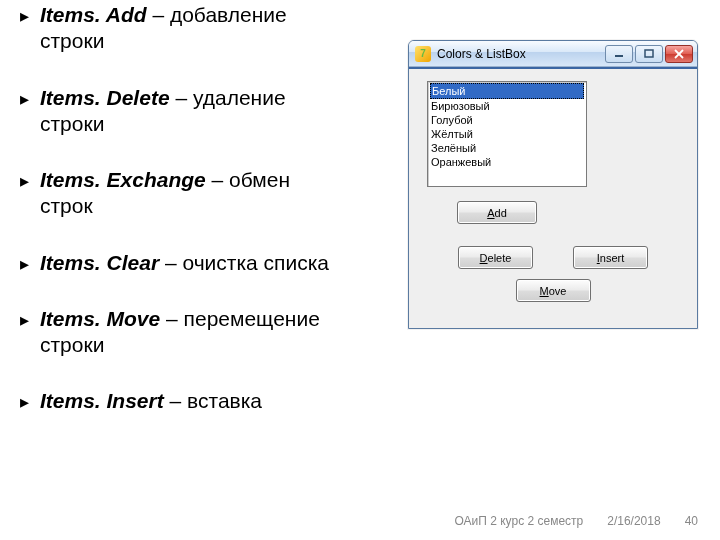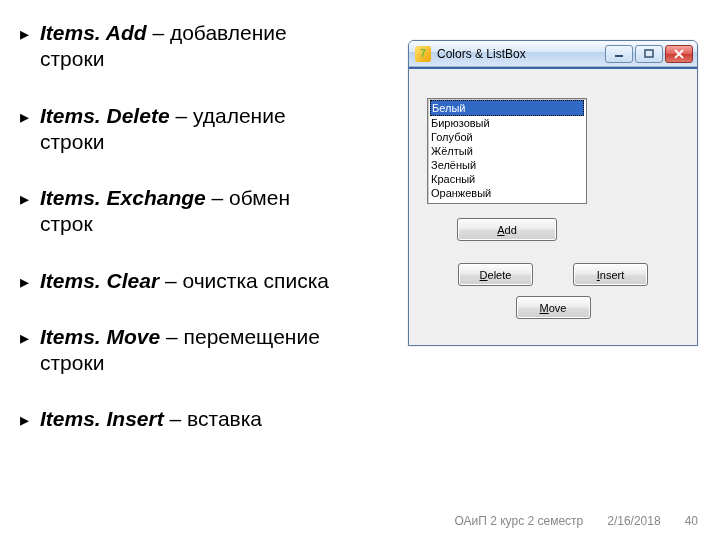--- a/index.html
+++ b/index.html
@@ -13,21 +13,21 @@
     overflow: hidden;
   }
   .slide {
     position: relative;
     width: 720px;
     height: 540px;
   }
   .bullets {
     position: absolute;
     left: 20px;
-    top: 20px;
+    top: 2px;
     width: 340px;
   }
   .bullet {
     font-size: 21px;
     line-height: 1.25;
     margin-bottom: 30px;
     padding-left: 20px;
     position: relative;
     color: #000;
   }
@@ -94,21 +94,21 @@
     display:flex;align-items:center;justify-content:center;
     color:#30506f;
   }
   .winbtn.close {
     background: linear-gradient(#f7a5a0,#e06055 48%,#cc3a2f 50%,#e2776c);
     color:#fff;
     border-color:#963028;
   }
   .client {
     background: #efefef;
-    padding: 29px 18px 16px 18px;
+    padding: 12px 18px 16px 18px;
     border-top: 2px solid #3b66a3;
   }
   .listbox {
     width: 160px;
     height: 106px;
     background: #fff;
     border: 1px solid #7a7a7a;
     box-shadow: inset 1px 1px 0 #ccc;
     font-size: 11px;
     line-height: 14px;
@@ -130,21 +130,21 @@
     min-width: 75px;
     border: 1px solid #707070;
     border-radius: 3px;
     background: linear-gradient(#fdfdfd,#ebebeb 48%,#dddddd 52%,#cfcfcf);
     font-size: 11px;
     display:flex;align-items:center;justify-content:center;
     color:#000;
     box-shadow: 0 0 0 1px #fff inset;
   }
   .btn-add {
-    width: 100px;
+    width: 80px;
     margin: 14px 0 22px 30px;
   }
   .row {
     display:flex; gap:40px; justify-content:center;
     margin-bottom: 10px;
   }
   .u { text-decoration: underline; }
 
   .footer {
     position: absolute;
@@ -209,21 +209,20 @@
         </div>
       </div>
     </div>
     <div class="client">
       <div class="listbox">
         <div class="sel">Белый</div>
         <div>Бирюзовый</div>
         <div>Голубой</div>
         <div>Жёлтый</div>
         <div>Зелёный</div>
-        <div>Красный</div>
         <div>Оранжевый</div>
       </div>
 
       <div class="btn btn-add">
         <span><span class="u">A</span><span>dd</span></span>
       </div>
 
       <div class="row">
         <div class="btn">
           <span><span class="u">D</span><span>elete</span></span>

